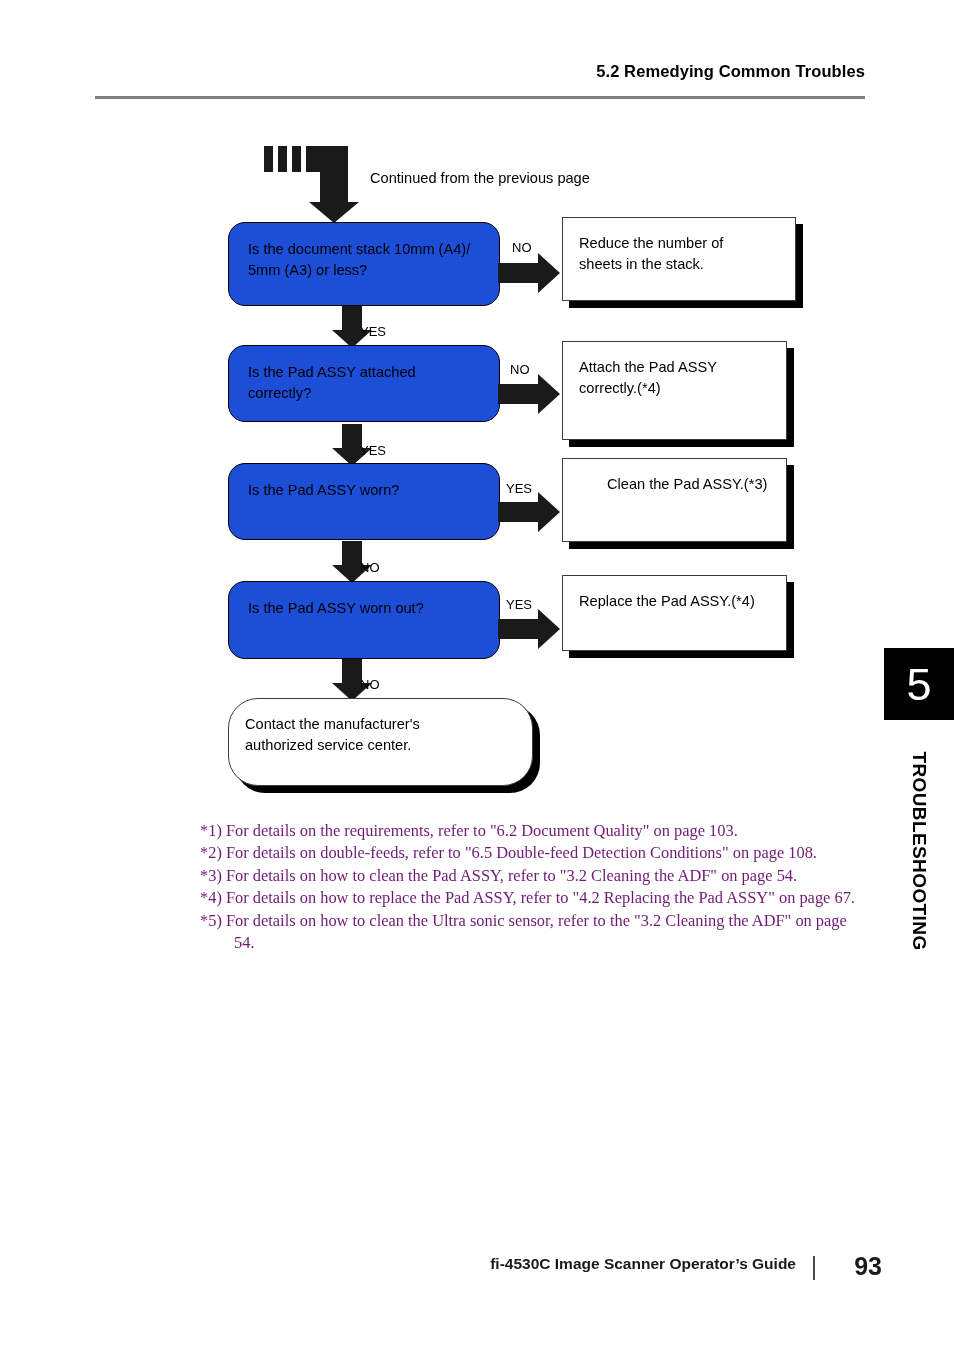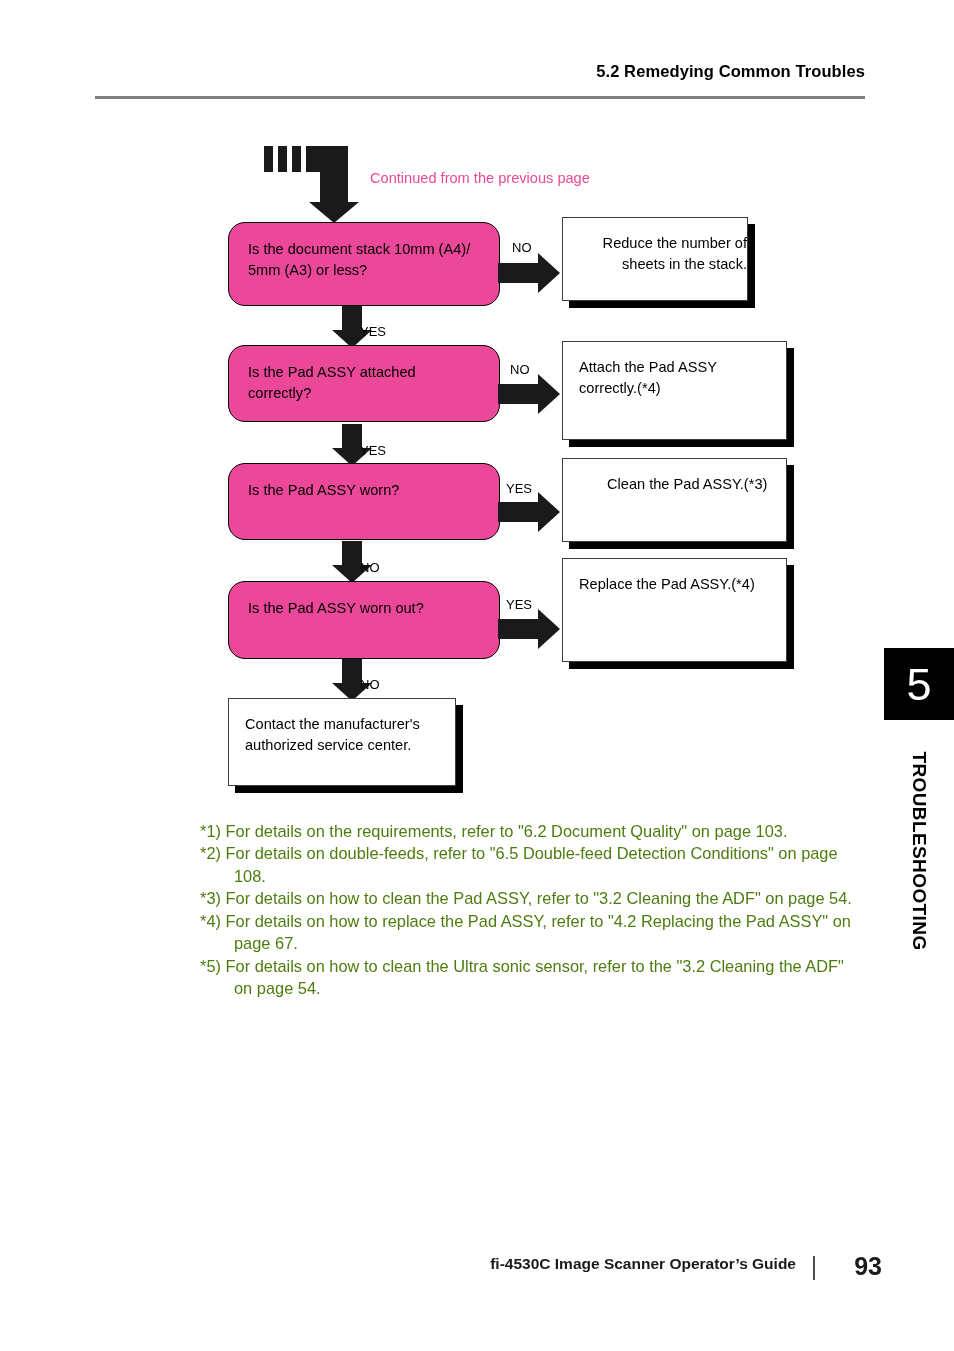--- a/index.html
+++ b/index.html
@@ -45,21 +45,21 @@
     top: 0;
     width: 954px;
     height: 820px;
   }
 
   .decision-box {
     position: absolute;
     box-sizing: border-box;
     border: 1.6px solid #000;
     border-radius: 17px;
-    background: #ec4899;
+    background: #1d4ed8;
     padding: 16px 0 0 19px;
     font-size: 14.6px;
     line-height: 1.42;
     color: #000;
   }
   .decision-box .dtext { display: block; white-space: pre-line; }
 
   .action-box {
     position: absolute;
     box-sizing: border-box;
@@ -81,34 +81,34 @@
     position: absolute;
     font-size: 13px;
     color: #000;
     white-space: nowrap;
     margin-top: 12px;
   }
 
   #continued-label {
     position: absolute;
     font-size: 14.6px;
-    color: #ec4899;
+    color: #000000;
     white-space: nowrap;
   }
 
   
   #footnotes {
     position: absolute;
     left: 200px;
     top: 820px;
     width: 665px;
-    font-family: Liberation Sans, sans-serif;
+    font-family: Liberation Serif, serif;
     font-size: 16.4px;
     line-height: 1.37;
-    color: #4d7c0f;
+    color: #701a75;
   }
   .footnote {
     padding-left: 34px;
     text-indent: -34px;
     margin-bottom: 0px;
   }
 
   
   #chapter-tab-box {
     position: absolute;
@@ -214,21 +214,21 @@
     <span class="dtext">Is the document stack 10mm (A4)/
 5mm (A3) or less?</span>
   </div>
 
   <div class="branch-label" style="left:512px; top:228px;">NO</div>
 
   <svg class="h-arrow" style="left:498px; top:253px;" width="62" height="42" viewBox="0 0 62 42">
     <path d="M0,10 L40,10 L40,0 L62,20 L40,40 L40,30 L0,30 Z" fill="#1a1a1a"></path>
   </svg>
 
-  <div class="action-box" style="left:562px; top:217px; width:186px; height:84px;text-align:right;">
+  <div class="action-box" style="left:562px; top:217px; width:234px; height:84px;">
     <span class="atext">Reduce the number of
 sheets in the stack.</span>
   </div>
 
   <svg class="v-arrow" style="left:332px; top:306px;" width="40" height="42" viewBox="0 0 40 42">
     <path d="M10,0 L30,0 L30,24 L40,24 L20,42 L0,24 L10,24 Z" fill="#1a1a1a"></path>
   </svg>
   <div class="branch-label" style="left:360px; top:312px;">YES</div>
 
   <div class="decision-box" style="left:228px; top:345px; width:272px; height:77px;">
@@ -274,30 +274,30 @@
   <div class="decision-box" style="left:228px; top:581px; width:272px; height:78px;">
     <span class="dtext">Is the Pad ASSY worn out?</span>
   </div>
 
   <div class="branch-label" style="left:506px; top:585px;">YES</div>
 
   <svg class="h-arrow" style="left:498px; top:609px;" width="62" height="42" viewBox="0 0 62 42">
     <path d="M0,10 L40,10 L40,0 L62,20 L40,40 L40,30 L0,30 Z" fill="#1a1a1a"></path>
   </svg>
 
-  <div class="action-box" style="left:562px; top:558px; width:225px; height:104px;">
+  <div class="action-box" style="left:562px; top:575px; width:225px; height:76px;">
     <span class="atext">Replace the Pad ASSY.(*4)</span>
   </div>
 
   <svg class="v-arrow" style="left:332px; top:659px;" width="40" height="42" viewBox="0 0 40 42">
     <path d="M10,0 L30,0 L30,24 L40,24 L20,42 L0,24 L10,24 Z" fill="#1a1a1a"></path>
   </svg>
   <div class="branch-label" style="left:360px; top:665px;">NO</div>
 
-  <div class="action-box" style="left:228px; top:698px; width:228px; height:88px;">
+  <div class="action-box" style="left:228px; top:698px; width:305px; height:88px;border-radius:30px;">
     <span class="atext">Contact the manufacturer's
 authorized service center.</span>
   </div>
 
 </div>
 
 <div id="footnotes">
   <div class="footnote">*1) For details on the requirements, refer to "6.2 Document Quality" on page 103.</div>
   <div class="footnote">*2) For details on double-feeds, refer to "6.5 Double-feed Detection Conditions" on page 108.</div>
   <div class="footnote">*3) For details on how to clean the Pad ASSY, refer to "3.2 Cleaning the ADF" on page 54.</div>

